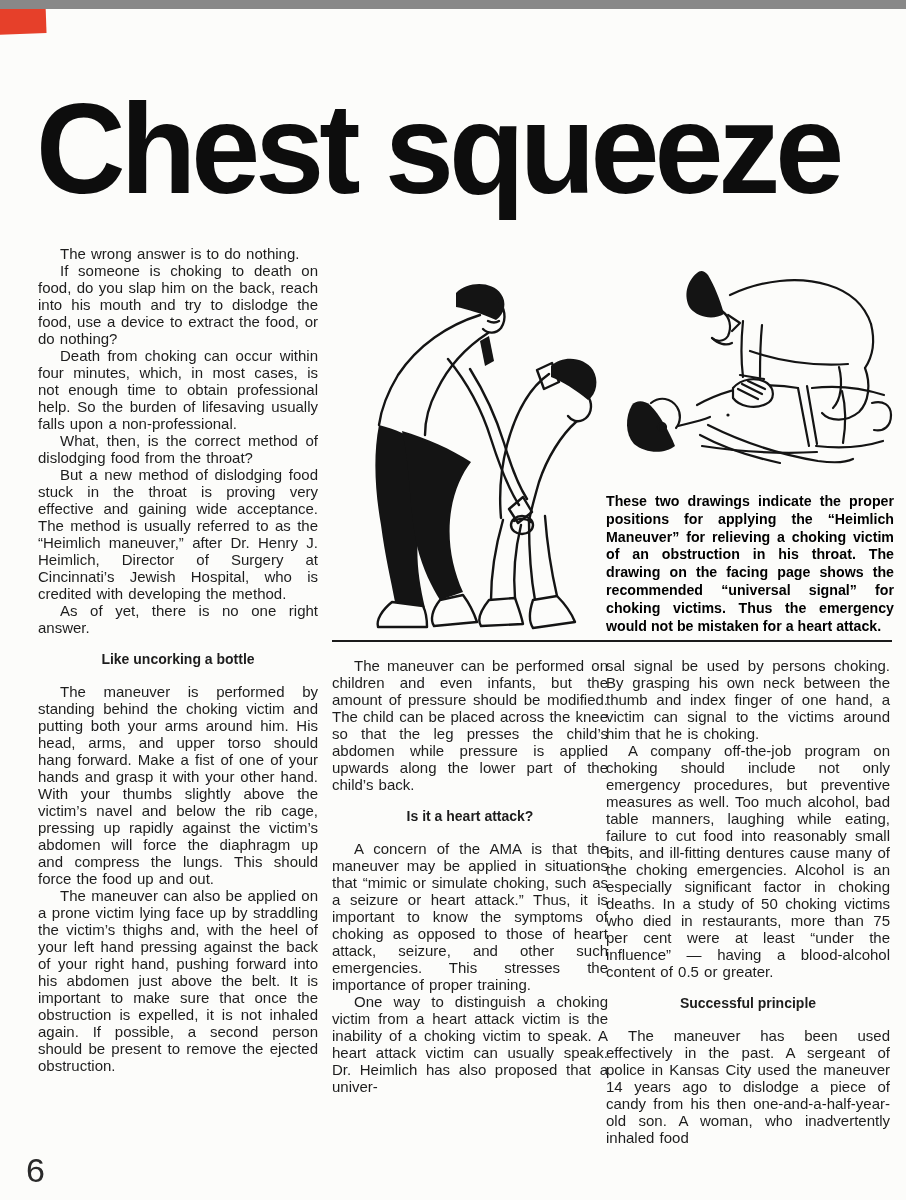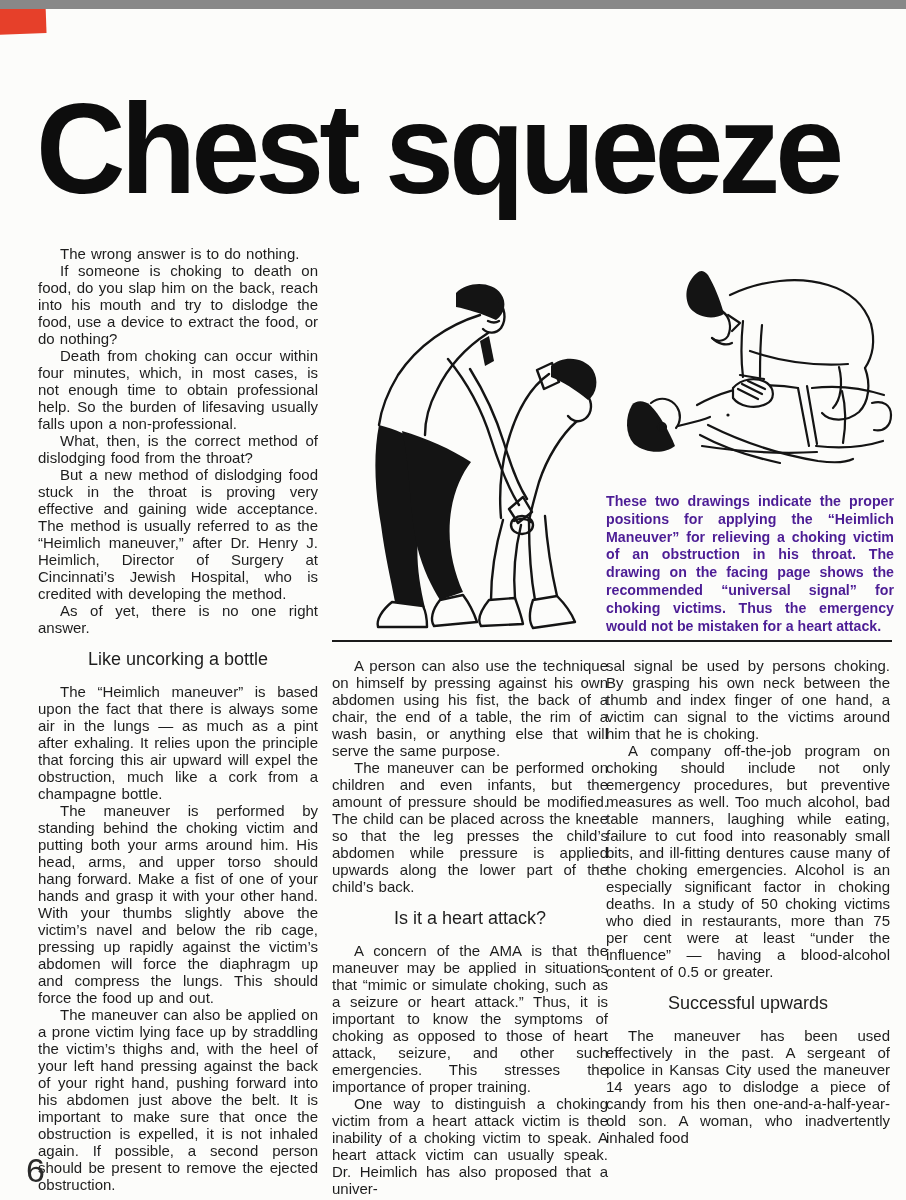--- a/index.html
+++ b/index.html
@@ -28,31 +28,31 @@
   #col1 { left:38px;  top:236px; width:280px; }
   #col2 { left:332px; top:648px; width:276px; }
   #col3 { left:606px; top:648px; width:284px; }
   .para {
     margin:0; font-size:15px; line-height:17px;
     text-align:justify; text-indent:22px;
     word-spacing:1px;
   }
   .para.no-indent { text-indent:0; }
   .subhead {
-    margin:15px 0; font-size:18px; line-height:17px;
-    font-weight:normal; text-align:center;
+    margin:15px 0; font-size:14px; line-height:17px;
+    font-weight:bold; text-align:center;
   }
   .figure { position:absolute; }
   #figure-standing { left:330px; top:260px; width:282px; height:374px; }
   #figure-supine   { left:602px; top:246px; width:294px; height:234px; }
   .figure svg { width:100%; height:100%; display:block; }
   .caption {
     position:absolute; left:606px; top:484px; width:288px;
     font-size:14.2px; line-height:17.8px; font-weight:bold;
-    text-align:justify; color:#4c1d95;
+    text-align:justify; color:#000000;
   }
   .rule {
     position:absolute; left:332px; top:631px;
     width:560px; height:2px; background:#1b1b1b;
   }
   .page-number {
     position:absolute; left:26px; top:1144px;
     font-size:34px; line-height:1; color:#2a2a2a;
   }
 </style>
@@ -66,21 +66,20 @@
   <div class="headline">Chest squeeze</div>
 
   <div class="col" id="col1">
       <p class="para">The wrong answer is to do nothing.</p>
       <p class="para">If someone is choking to death on food, do you slap him on the back, reach into his mouth and try to dislodge the food, use a device to extract the food, or do nothing?</p>
       <p class="para">Death from choking can occur within four minutes, which, in most cases, is not enough time to obtain professional help. So the burden of lifesaving usually falls upon a non-professional.</p>
       <p class="para">What, then, is the correct method of dislodging food from the throat?</p>
       <p class="para">But a new method of dislodging food stuck in the throat is proving very effective and gaining wide acceptance. The method is usually referred to as the “Heimlich maneuver,” after Dr. Henry J. Heimlich, Director of Surgery at Cincinnati’s Jewish Hospital, who is credited with developing the method.</p>
       <p class="para">As of yet, there is no one right answer.</p>
       <h3 class="subhead">Like uncorking a bottle</h3>
-      <p class="para">The “Heimlich maneuver” is based upon the fact that there is always some air in the lungs — as much as a pint after exhaling. It relies upon the principle that forcing this air upward will expel the obstruction, much like a cork from a champagne bottle.</p>
       <p class="para">The maneuver is performed by standing behind the choking victim and putting both your arms around him. His head, arms, and upper torso should hang forward. Make a fist of one of your hands and grasp it with your other hand. With your thumbs slightly above the victim’s navel and below the rib cage, pressing up rapidly against the victim’s abdomen will force the diaphragm up and compress the lungs. This should force the food up and out.</p>
       <p class="para">The maneuver can also be applied on a prone victim lying face up by straddling the victim’s thighs and, with the heel of your left hand pressing against the back of your right hand, pushing forward into his abdomen just above the belt. It is important to make sure that once the obstruction is expelled, it is not inhaled again. If possible, a second person should be present to remove the ejected obstruction.</p>
     </div>
 
   <div class="figure" id="figure-standing">
     <svg viewBox="0 0 282 374">
       <g stroke="#141414" stroke-width="2.4" fill="none" stroke-linecap="round" stroke-linejoin="round">
 
         <path d="M126,24 C138,12 162,12 171,25 C177,33 175,45 166,51 C150,44 137,40 126,38 Z" fill="#141414" stroke="none"></path>
 
@@ -180,28 +179,27 @@
         <path d="M146,126 L163,134"></path>
       </g>
     </svg>
   </div>
 
   <div class="caption">These two drawings indicate the proper positions for applying the “Heimlich Maneuver” for relieving a choking victim of an obstruction in his throat. The drawing on the facing page shows the recommended “universal signal” for choking victims. Thus the emergency would not be mistaken for a heart attack.</div>
 
   <div class="rule"></div>
 
   <div class="col" id="col2">
-      <p class="para">A person can also use the technique on himself by pressing against his own abdomen using his fist, the back of a chair, the end of a table, the rim of a wash basin, or anything else that will serve the same purpose.</p>
       <p class="para">The maneuver can be performed on children and even infants, but the amount of pressure should be modified. The child can be placed across the knee so that the leg presses the child’s abdomen while pressure is applied upwards along the lower part of the child’s back.</p>
       <h3 class="subhead">Is it a heart attack?</h3>
       <p class="para">A concern of the AMA is that the maneuver may be applied in situations that “mimic or simulate choking, such as a seizure or heart attack.” Thus, it is important to know the symptoms of choking as opposed to those of heart attack, seizure, and other such emergencies. This stresses the importance of proper training.</p>
       <p class="para">One way to distinguish a choking victim from a heart attack victim is the inability of a choking victim to speak. A heart attack victim can usually speak. Dr. Heimlich has also proposed that a univer-</p>
     </div>
   <div class="col" id="col3">
       <p class="para no-indent">sal signal be used by persons choking. By grasping his own neck between the thumb and index finger of one hand, a victim can signal to the victims around him that he is choking.</p>
       <p class="para">A company off-the-job program on choking should include not only emergency procedures, but preventive measures as well. Too much alcohol, bad table manners, laughing while eating, failure to cut food into reasonably small bits, and ill-fitting dentures cause many of the choking emergencies. Alcohol is an especially significant factor in choking deaths. In a study of 50 choking victims who died in restaurants, more than 75 per cent were at least “under the influence” — having a blood-alcohol content of 0.5 or greater.</p>
-      <h3 class="subhead">Successful upwards</h3>
+      <h3 class="subhead">Successful principle</h3>
       <p class="para">The maneuver has been used effectively in the past. A sergeant of police in Kansas City used the maneuver 14 years ago to dislodge a piece of candy from his then one-and-a-half-year-old son. A woman, who inadvertently inhaled food</p>
     </div>
 
   <div class="page-number">6</div>
 
 </div>
 
 </body></html>

